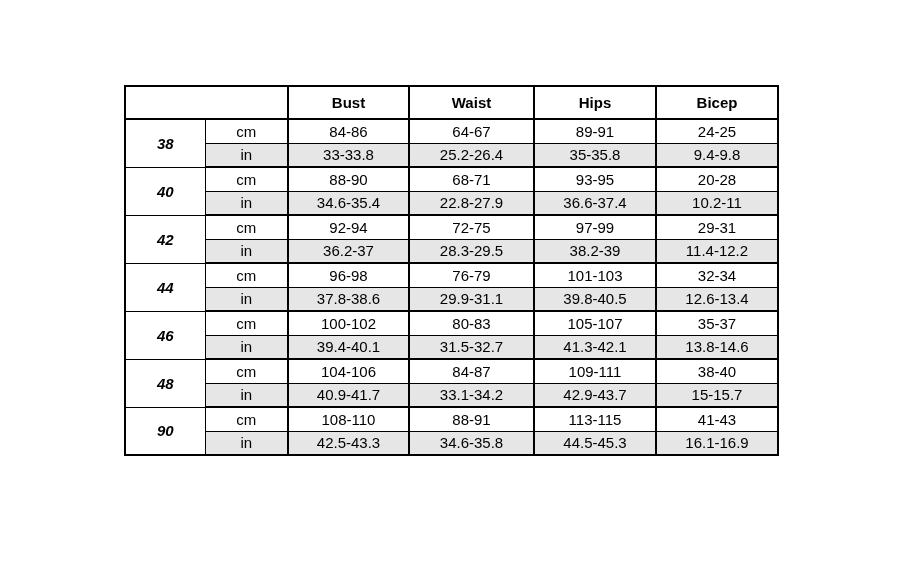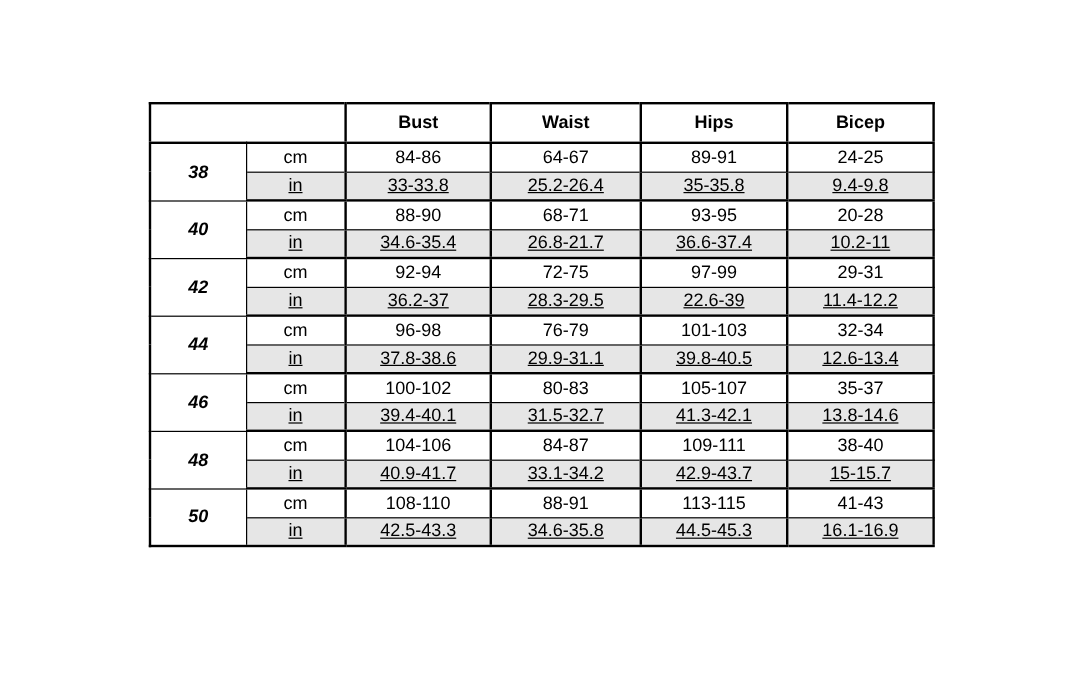--- a/index.html
+++ b/index.html
@@ -52,21 +52,21 @@
   }
   .size-table th.colhead { border-left-width: 2px; }
 
   
   .size-table td.val { border-left-width: 2px; }
   .size-table td.col-unit { border-left-width: 1px; }
   .size-table td.col-size { font-weight: bold; background: var(--page-bg); }
 
   
   .size-table tr.cm-row td { border-bottom-width: 1px; }
-  .size-table tr.in-row td { border-bottom-width: 2px; text-decoration: underline; }
+  .size-table tr.in-row td { border-bottom-width: 2px; }
   .size-table td.col-size { border-bottom-width: 2px; font-style: italic; }
 
   
   .size-table tr.in-row td { background: var(--shaded-bg); }
 </style>
 </head>
 <body>
 
 <div class="stage">
   <table class="size-table">
@@ -108,38 +108,38 @@
     <td class="col-size" rowspan="2">40</td>
     <td class="col-unit">cm</td>
     <td class="val">88-90</td>
     <td class="val">68-71</td>
     <td class="val">93-95</td>
     <td class="val">20-28</td>
   </tr>
   <tr class="in-row">
     <td class="col-unit">in</td>
     <td class="val">34.6-35.4</td>
-    <td class="val">26.8-21.7</td>
+    <td class="val">22.8-27.9</td>
     <td class="val">36.6-37.4</td>
     <td class="val">10.2-11</td>
   </tr>
 
   <tr class="cm-row">
     <td class="col-size" rowspan="2">42</td>
     <td class="col-unit">cm</td>
     <td class="val">92-94</td>
     <td class="val">72-75</td>
     <td class="val">97-99</td>
     <td class="val">29-31</td>
   </tr>
   <tr class="in-row">
     <td class="col-unit">in</td>
     <td class="val">36.2-37</td>
     <td class="val">28.3-29.5</td>
-    <td class="val">22.6-39</td>
+    <td class="val">38.2-39</td>
     <td class="val">11.4-12.2</td>
   </tr>
 
   <tr class="cm-row">
     <td class="col-size" rowspan="2">44</td>
     <td class="col-unit">cm</td>
     <td class="val">96-98</td>
     <td class="val">76-79</td>
     <td class="val">101-103</td>
     <td class="val">32-34</td>
@@ -178,21 +178,21 @@
   </tr>
   <tr class="in-row">
     <td class="col-unit">in</td>
     <td class="val">40.9-41.7</td>
     <td class="val">33.1-34.2</td>
     <td class="val">42.9-43.7</td>
     <td class="val">15-15.7</td>
   </tr>
 
   <tr class="cm-row">
-    <td class="col-size" rowspan="2">50</td>
+    <td class="col-size" rowspan="2">90</td>
     <td class="col-unit">cm</td>
     <td class="val">108-110</td>
     <td class="val">88-91</td>
     <td class="val">113-115</td>
     <td class="val">41-43</td>
   </tr>
   <tr class="in-row">
     <td class="col-unit">in</td>
     <td class="val">42.5-43.3</td>
     <td class="val">34.6-35.8</td>

